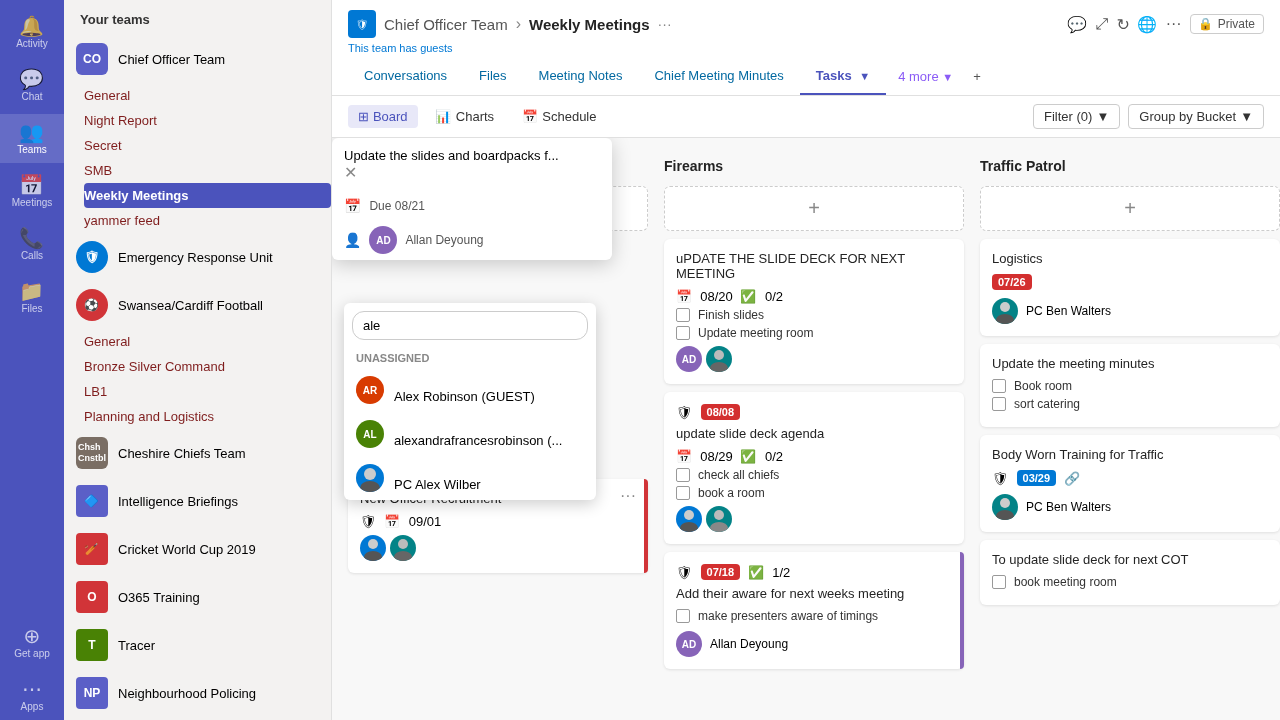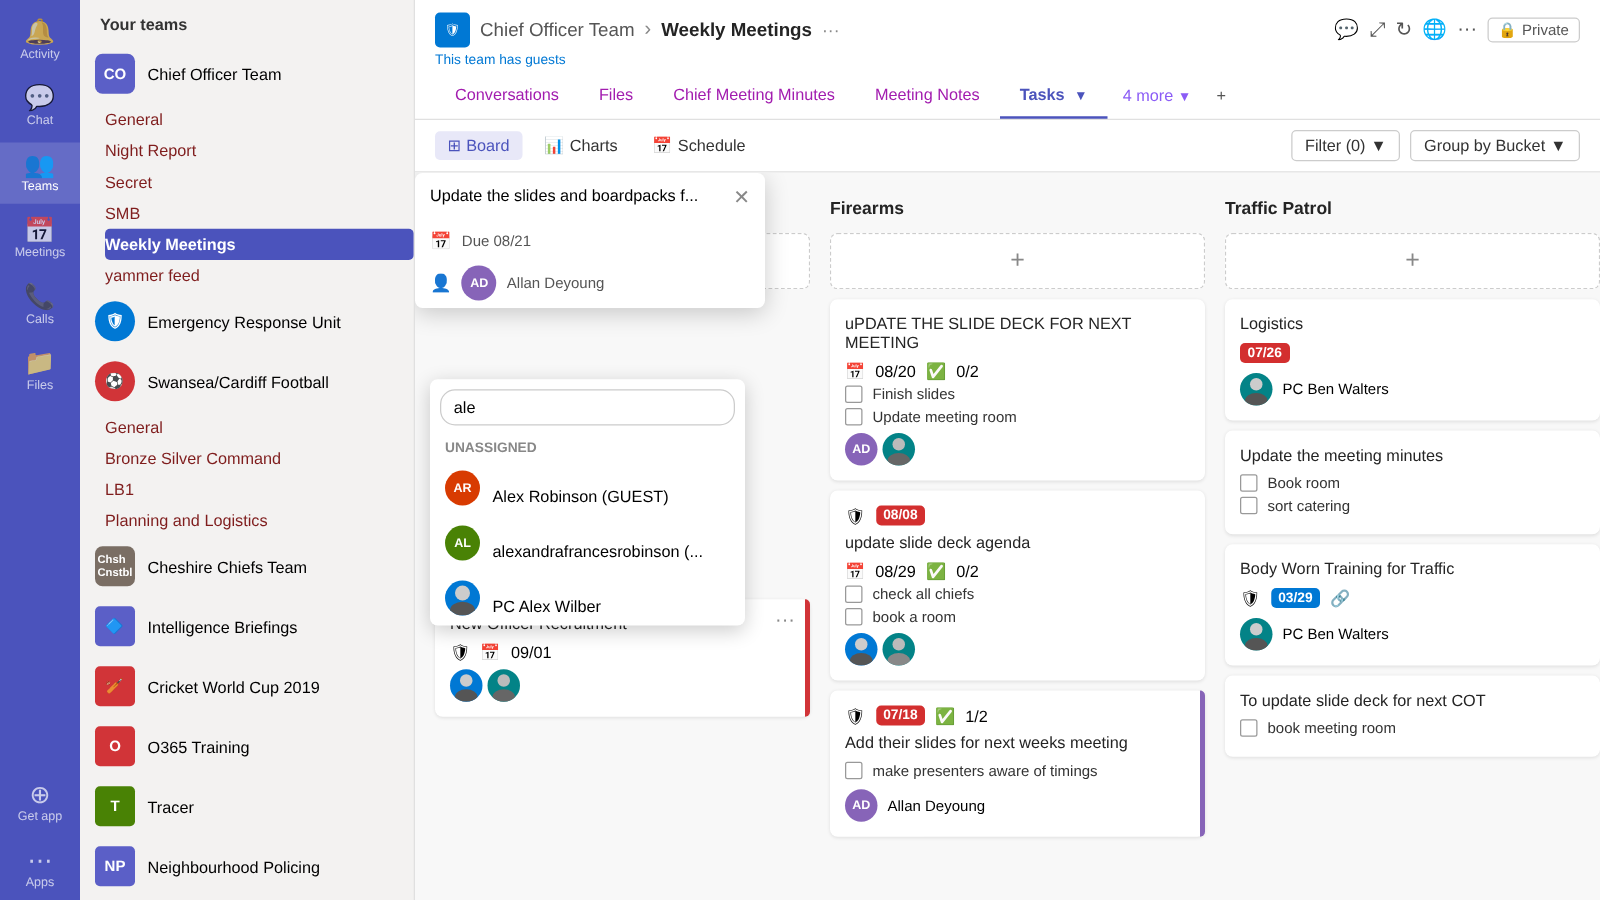--- a/index.html
+++ b/index.html
@@ -138,21 +138,21 @@
       display: flex;
       align-items: center;
       gap: 0;
       padding: 0;
       border-bottom: 0;
     }
     .tab {
       padding: 10px 16px;
       cursor: pointer;
       font-size: 13px;
-      color: #a21caf;
+      color: #0369a1;
       border-bottom: 2px solid transparent;
     }
     .tab.active {
       color: #4b53bc;
       border-bottom: 2px solid #4b53bc;
       font-weight: 700;
     }
     .tab-more {
       padding: 10px 12px;
       cursor: pointer;
@@ -292,20 +292,21 @@
       z-index: 100;
       overflow: visible;
     }
     .popup-header {
       padding: 10px 12px;
       font-size: 13px;
       font-weight: 500;
       display: flex;
       justify-content: space-between;
       align-items: flex-start;
+      flex-direction: column;
     }
     .popup-close { cursor: pointer; color: #888; font-size: 16px; }
     .popup-row {
       display: flex;
       align-items: center;
       gap: 8px;
       padding: 6px 12px;
       font-size: 12px;
       color: #555;
     }
@@ -522,22 +523,22 @@
           <span>🔒</span>
           <span>Private</span>
         </div>
       </div>
     </div>
     <div style="font-size:11px;color:#0078d4;padding-bottom:4px;">This team has guests</div>
 
     <div class="tabs-row">
       <div class="tab">Conversations</div>
       <div class="tab">Files</div>
+      <div class="tab">Meeting Notes</div>
       <div class="tab">Chief Meeting Minutes</div>
-      <div class="tab">Meeting Notes</div>
       <div class="tab active">
         <span>Tasks</span>
         <span style="margin-left:4px;font-size:11px;">▼</span>
       </div>
       <div class="tab-more">
         <span>4 more</span>
         <span style="font-size:11px;">▼</span>
       </div>
       <div class="tab-plus">+</div>
     </div>
@@ -711,21 +712,21 @@
 
       <div class="card">
         <div style="position:absolute;right:0;top:0;bottom:0;width:4px;background:#8764b8;border-radius:0 6px 6px 0;"></div>
         <div class="card-meta" style="margin-bottom:6px;">
           <span>🛡</span>
           <span class="badge-red">07/18</span>
           <span>✅</span>
           <span>1/2</span>
           <span class="card-more">···</span>
         </div>
-        <div class="card-title">Add their slides for next weeks meeting</div>
+        <div class="card-title">Add their aware for next weeks meeting</div>
         <div class="checkbox-item">
           <div class="checkbox-box"></div>
           <span>make presenters aware of timings</span>
         </div>
         <div class="card-avatars" style="margin-top:8px;">
           <div class="mini-avatar" style="background:#8764b8">AD</div>
           <span style="font-size:12px;margin-left:4px;align-self:center;">Allan Deyoung</span>
         </div>
       </div>
     </div>

